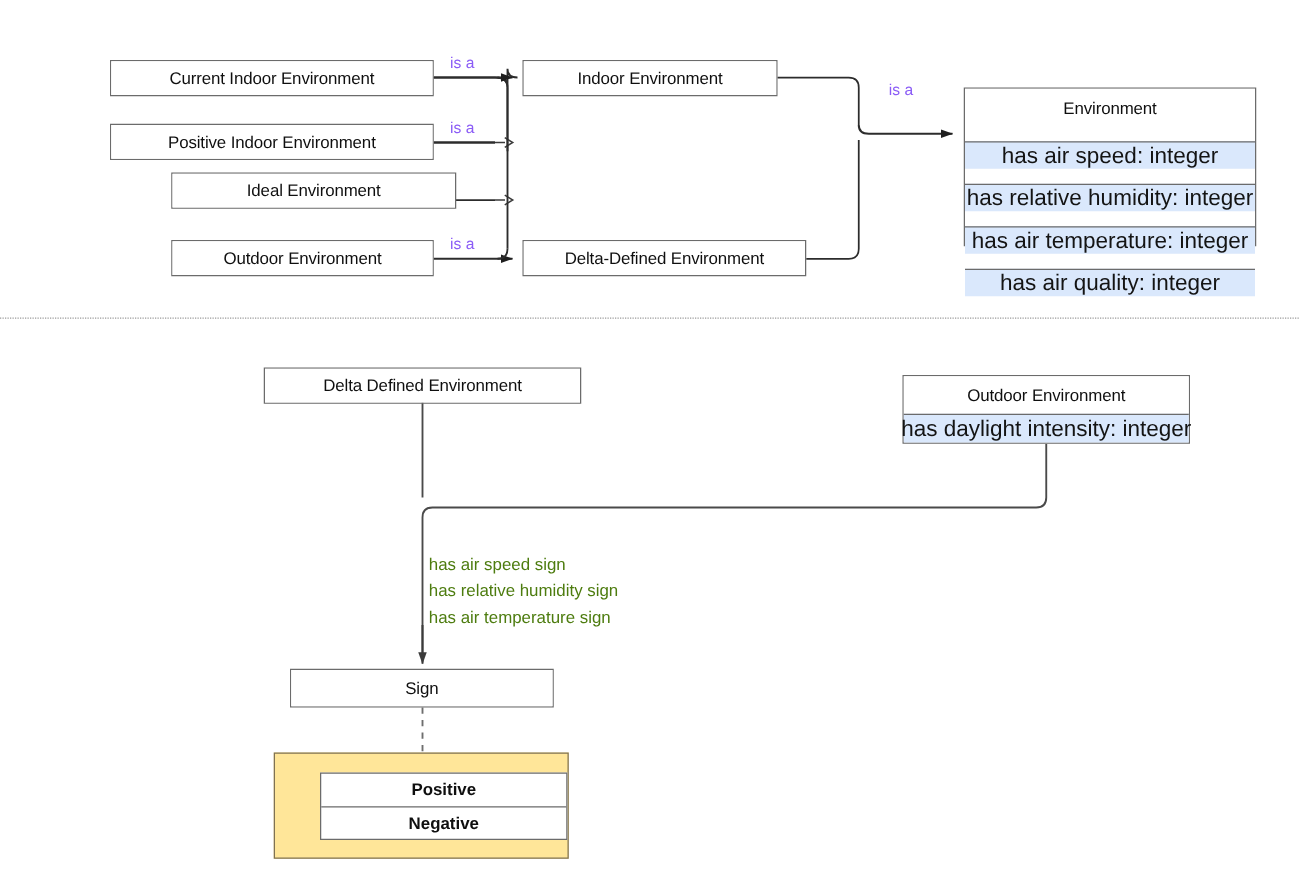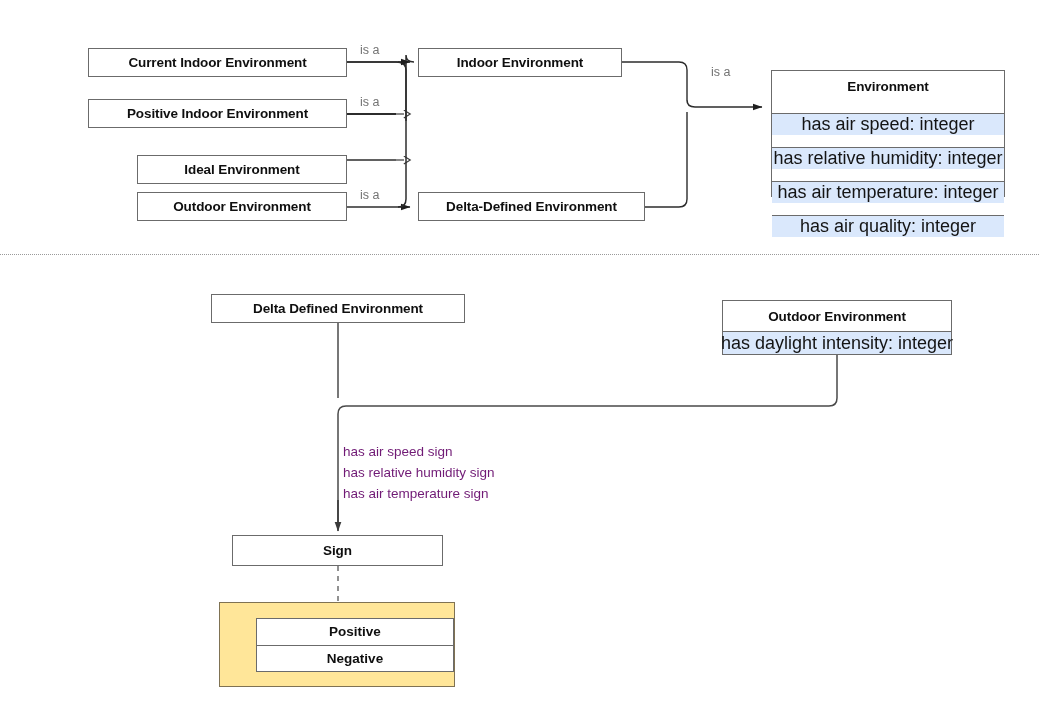--- a/index.html
+++ b/index.html
@@ -42,21 +42,21 @@
     border: 1.3px solid #6b6b6b;
     display: flex;
     flex-direction: column;
   }
   .node-title {
     box-sizing: border-box;
     flex: 1 1 auto;
     display: flex;
     align-items: center;
     justify-content: center;
-    font-weight: bold;
+    font-weight: normal;
     font-size: 13.5px;
     letter-spacing: -0.1px;
     color: #0f0f0f;
     background: #ffffff;
     padding: 0 6px;
     text-align: center;
     white-space: nowrap;
   }
   .attr-row {
     box-sizing: border-box;
@@ -70,30 +70,30 @@
     border-top: 1.3px solid #6b6b6b;
     white-space: nowrap;
     padding: 0 6px;
   }
 
   
   .edge-label {
     position: absolute;
     z-index: 3;
     font-size: 12.5px;
-    color: #737373;
+    color: #8b5cf6;
     background: transparent;
     white-space: nowrap;
     line-height: 16px;
   }
   .multi-label {
     position: absolute;
     z-index: 3;
     font-size: 13.5px;
-    color: #701a75;
+    color: #4d7c0f;
     line-height: 21px;
     white-space: nowrap;
   }
   .multi-label div { white-space: nowrap; }
 
   
   .enum-wrap {
     position: absolute;
     z-index: 2;
     box-sizing: border-box;
@@ -195,21 +195,21 @@
   <div id="section-separator"></div>
 
   <div class="node" style="left:88px; top:48px; width:259px; height:29px;">
     <div class="node-title">Current Indoor Environment</div>
   </div>
 
   <div class="node" style="left:88px; top:99px; width:259px; height:29px;">
     <div class="node-title">Positive Indoor Environment</div>
   </div>
 
-  <div class="node" style="left:137px; top:155px; width:210px; height:29px;">
+  <div class="node" style="left:137px; top:138px; width:228px; height:29px;">
     <div class="node-title">Ideal Environment</div>
   </div>
 
   <div class="node" style="left:137px; top:192px; width:210px; height:29px;">
     <div class="node-title">Outdoor Environment</div>
   </div>
 
   <div class="node" style="left:418px; top:48px; width:204px; height:29px;">
     <div class="node-title">Indoor Environment</div>
   </div>

